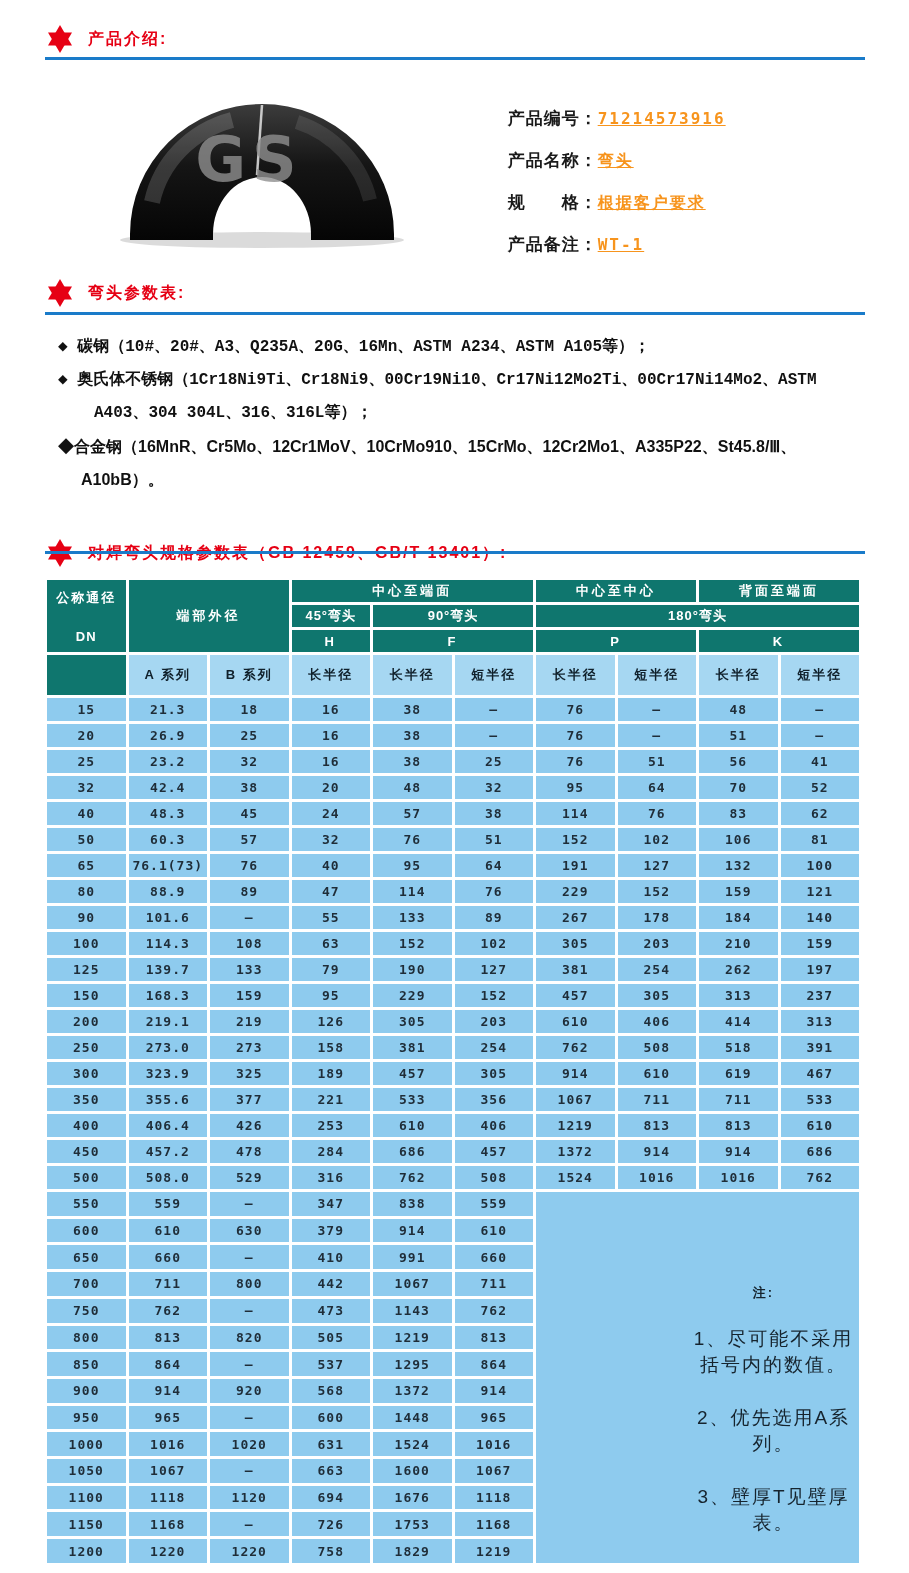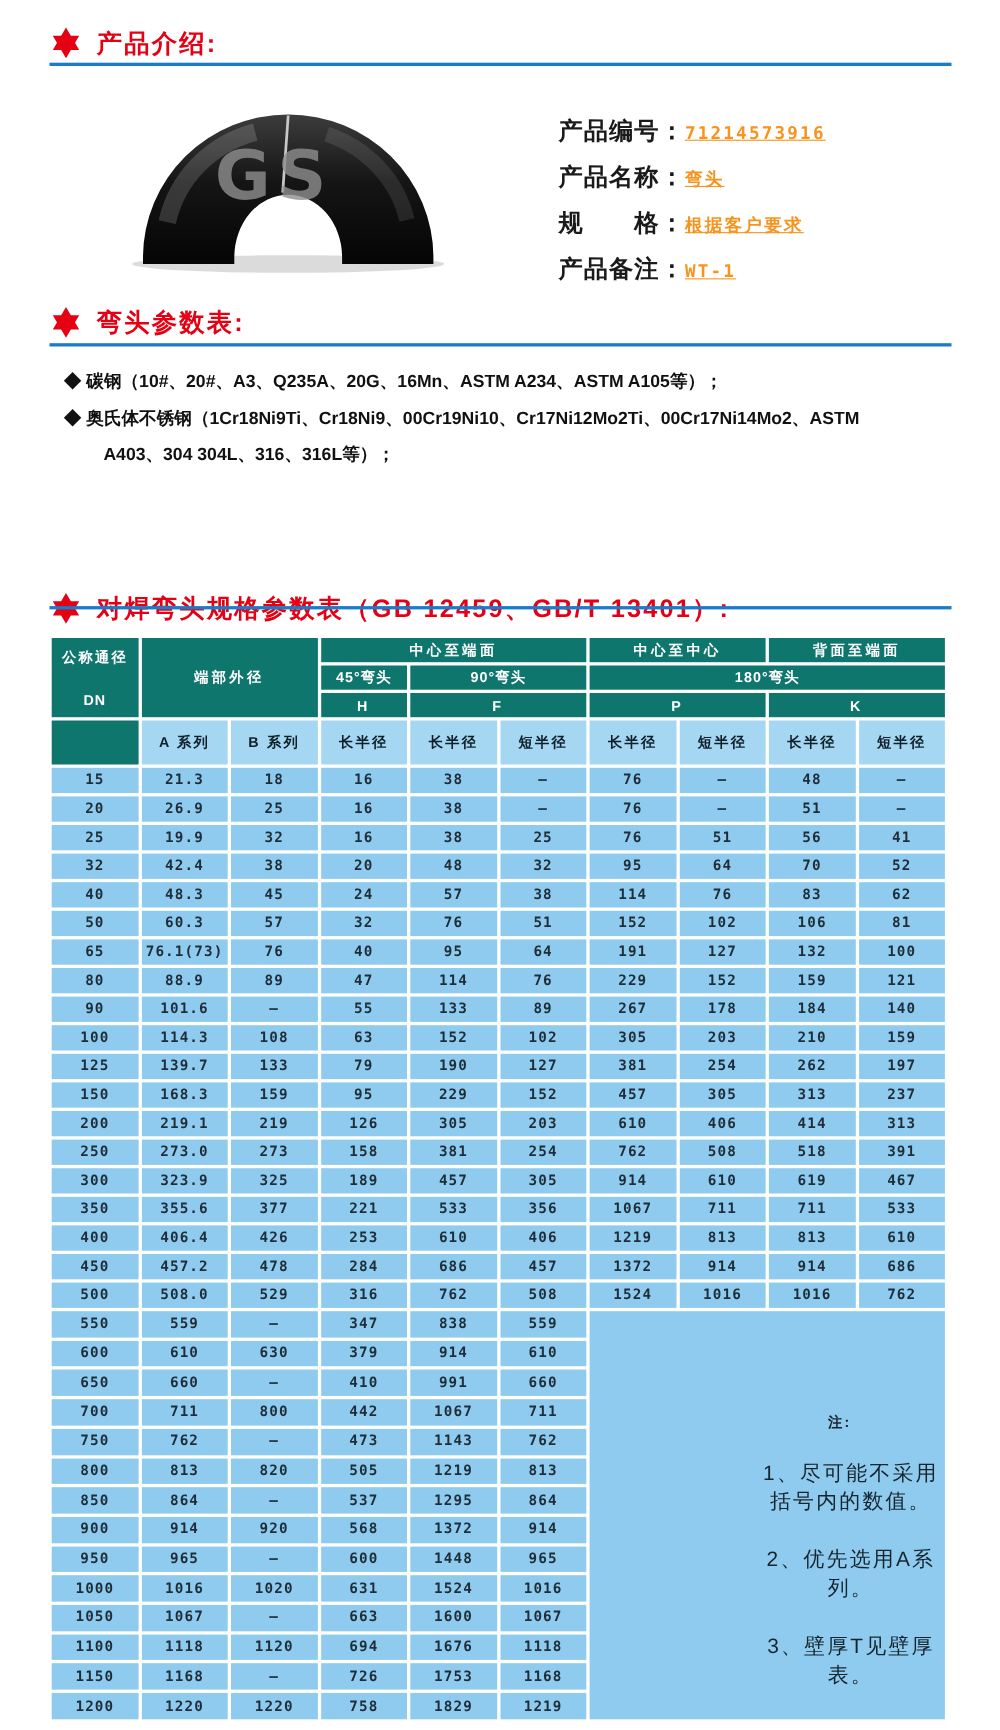--- a/index.html
+++ b/index.html
@@ -3,33 +3,33 @@
 <meta charset="utf-8">
 <style>
   html,body{margin:0;padding:0;background:#fff;}
   .page{
     position:relative;width:909px;height:1573px;background:#ffffff;
     font-family:"Liberation Sans", sans-serif;overflow:hidden;
   }
   
   .sec-title{position:absolute;left:46px;display:flex;align-items:center;gap:14px;}
   .star{flex:0 0 auto;}
-  .sec-text{font-size:23px;font-weight:bold;color:#e60014;letter-spacing:2px;line-height:30px;}
+  .sec-text{font-size:16px;font-weight:bold;color:#e60014;letter-spacing:2px;line-height:30px;}
   .rule{position:absolute;left:45px;width:820px;height:3px;background:#1a7bc9;}
   
   .elbow{position:absolute;left:112px;top:82px;}
   .fields{position:absolute;left:481px;top:86px;display:flex;flex-direction:column;gap:20px;}
   .field{height:22px;line-height:22px;white-space:pre;}
-  .flabel{font-size:22px;font-weight:bold;color:#1a1a1a;letter-spacing:1px;}
+  .flabel{font-size:17px;font-weight:bold;color:#1a1a1a;letter-spacing:1px;}
   .fvalue{font-size:16px;font-weight:bold;color:#f7941d;letter-spacing:2px;font-family:"DejaVu Sans Mono","Liberation Sans",monospace;text-decoration:underline;}
   
   .materials{position:absolute;left:58px;top:331px;width:810px;margin:0;padding:0;list-style:none;
     font-size:16px;font-weight:bold;color:#111;line-height:33px;}
   .materials li{white-space:pre-line;}
-  .m12{padding-left:36px;text-indent:-36px;}
+  .m12{padding-left:36px;text-indent:-36px;font-family:Liberation Mono, monospace;}
   .m3{padding-left:23px;text-indent:-23px;}
   
   .spec{position:absolute;left:44px;top:577px;width:818px;table-layout:fixed;
     border-collapse:separate;border-spacing:3px;}
   .spec th,.spec td{padding:0;text-align:center;vertical-align:middle;overflow:hidden;}
   .th-blue{background:#0f766e;color:#ffffff;font-size:13px;font-weight:bold;letter-spacing:3px;height:22px;}
   .th-deg{letter-spacing:1px;}
   .th-dn{letter-spacing:2px;}
   .th-dn .dn2{margin-top:22px;letter-spacing:1px;}
   .th-light{background:#a6d7f2;color:#10202b;font-size:13px;font-weight:bold;letter-spacing:2px;height:40px;}
@@ -91,20 +91,22 @@
       <polygon points="14,29 26,8.5 2,8.5" fill="#e60014"></polygon>
     </svg>
     <span class="sec-text">弯头参数表:</span>
   </div>
   <div class="rule" style="top:312px"></div>
 
   <ul class="materials">
     <li class="m12">◆ 碳钢（10#、20#、A3、Q235A、20G、16Mn、ASTM A234、ASTM A105等）；</li>
     <li class="m12">◆ 奥氏体不锈钢（1Cr18Ni9Ti、Cr18Ni9、00Cr19Ni10、Cr17Ni12Mo2Ti、00Cr17Ni14Mo2、ASTM
 A403、304 304L、316、316L等）；</li>
+    <li class="m3">◆合金钢（16MnR、Cr5Mo、12Cr1MoV、10CrMo910、15CrMo、12Cr2Mo1、A335P22、St45.8/Ⅲ、
+A10bB）。</li>
   </ul>
 
   <div class="sec-title" style="top:538px">
     <svg class="star" width="28" height="30" viewBox="0 0 28 30">
       <polygon points="14,1 26,21.5 2,21.5" fill="#e60014"></polygon>
       <polygon points="14,29 26,8.5 2,8.5" fill="#e60014"></polygon>
     </svg>
     <span class="sec-text">对焊弯头规格参数表（GB 12459、GB/T 13401）:</span>
   </div>
   <div class="rule" style="top:551px"></div>
@@ -177,21 +179,21 @@
           <td class="td-data">16</td>
           <td class="td-data">38</td>
           <td class="td-data">—</td>
           <td class="td-data">76</td>
           <td class="td-data">—</td>
           <td class="td-data">51</td>
           <td class="td-data">—</td>
         </tr>
         <tr>
           <td class="td-data">25</td>
-          <td class="td-data">19.9</td>
+          <td class="td-data">23.2</td>
           <td class="td-data">32</td>
           <td class="td-data">16</td>
           <td class="td-data">38</td>
           <td class="td-data">25</td>
           <td class="td-data">76</td>
           <td class="td-data">51</td>
           <td class="td-data">56</td>
           <td class="td-data">41</td>
         </tr>
         <tr>

